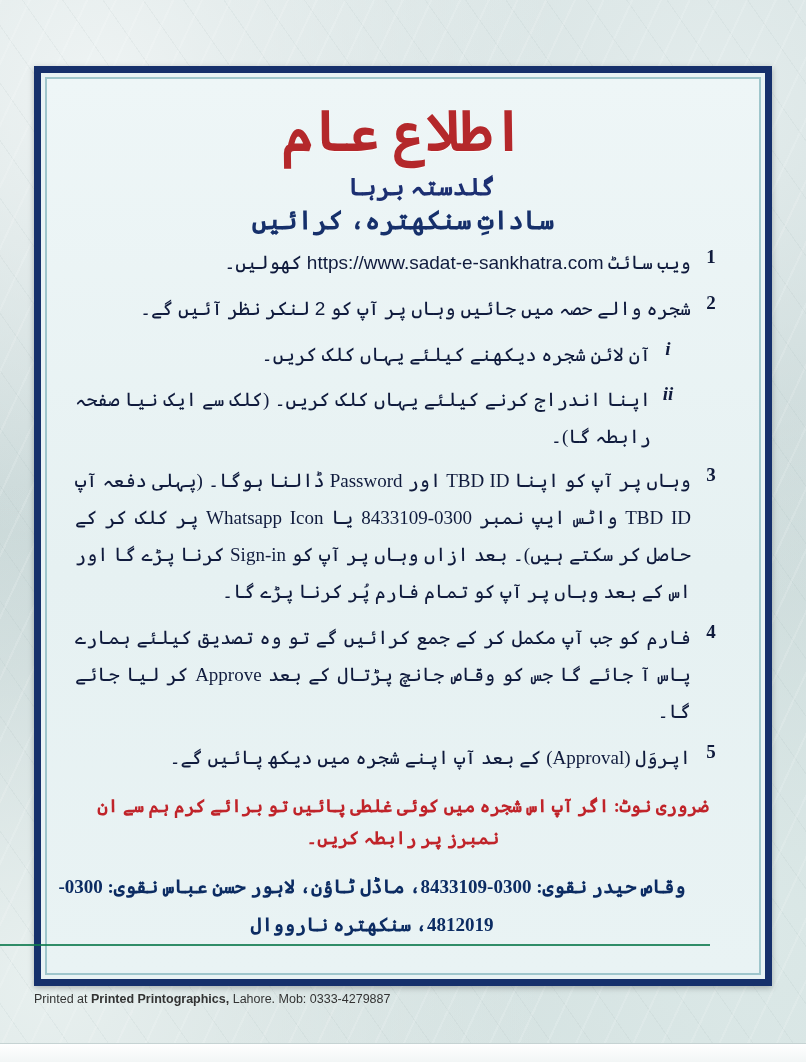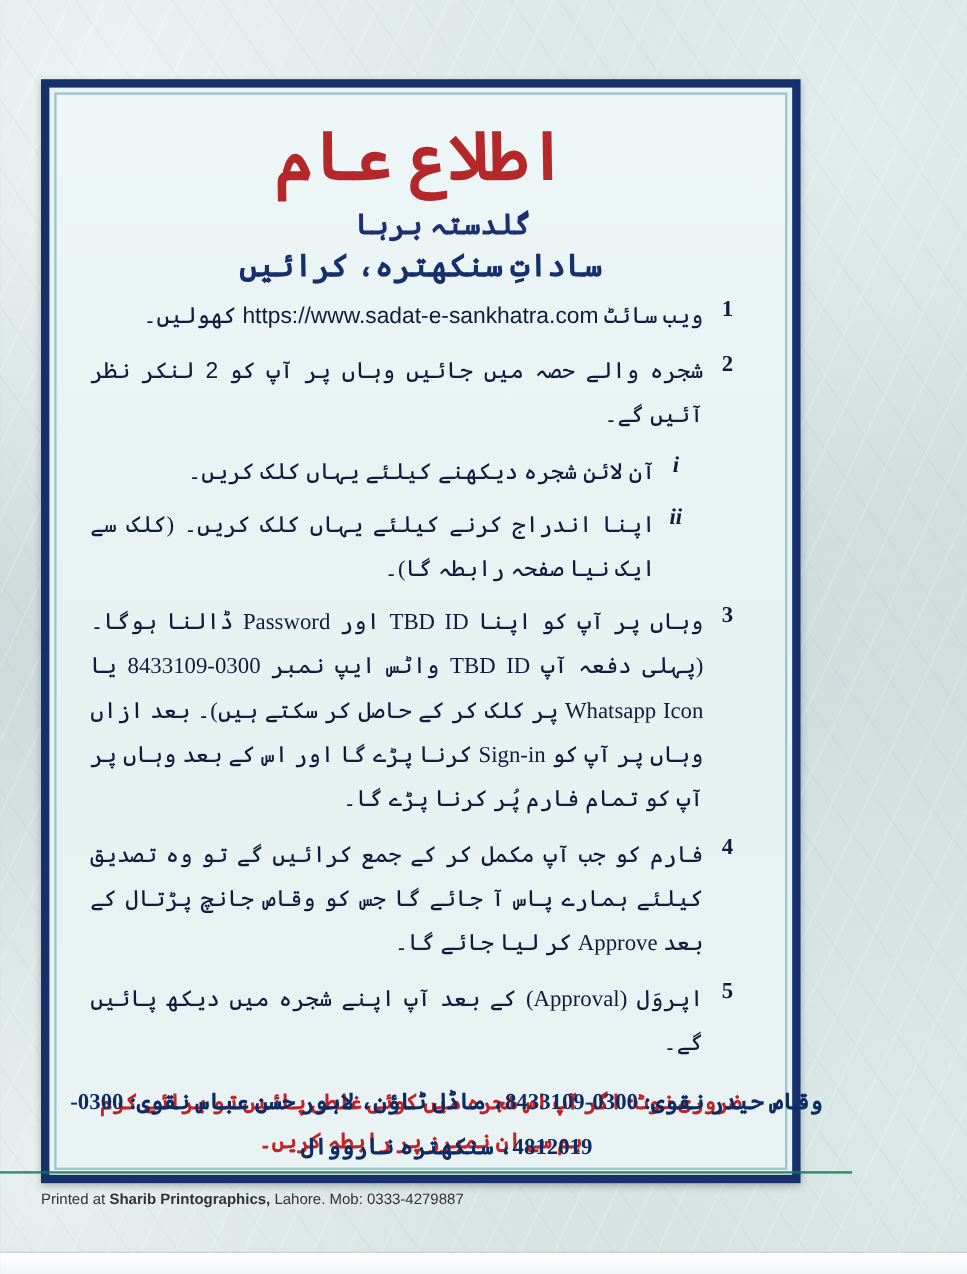--- a/index.html
+++ b/index.html
@@ -27,21 +27,21 @@
       repeating-linear-gradient(55deg, rgba(150,170,170,0.10) 0px, rgba(150,170,170,0.10) 1px, rgba(0,0,0,0) 1px, rgba(0,0,0,0) 33px);
     opacity:.9;
   }
   .bottom-strip{
     position:absolute;left:0;right:0;bottom:0;height:18px;
     background:linear-gradient(180deg,#ffffff 0%, #f2f6f6 100%);
     border-top:1px solid #c6d3d3;
   }
 
   .poster{
-    position:absolute;left:34px;top:66px;width:633px;height:920px;
+    position:absolute;left:34px;top:66px;width:738px;height:920px;
     background:#e9f3f4;
     border:7px solid #16306b;
     box-shadow:0 2px 6px rgba(0,0,0,.25);
     box-sizing:border-box;
   }
   .poster-inner{
     position:absolute;inset:4px;
     border:2px solid #9fc6cc;
     box-sizing:border-box;
     background:linear-gradient(180deg,#eef6f7 0%, #e6f1f2 55%, #e9f3f4 100%);
@@ -120,21 +120,21 @@
 
   .note{
     color:#c0242a;
     font-size:18px;
     text-align:center;
     margin:14px 4px 0 4px;
     line-height:1.8;
     font-weight:bold;
   }
   .contacts{
-    position:absolute;left:34px;top:900px;width:676px;
+    position:absolute;left:34px;top:868px;width:676px;
     box-sizing:border-box;
   }
   .contact-line{
     color:#0c2c63;
     font-size:19px;
     text-align:center;
     line-height:2.0;
     font-weight:bold;
   }
   .divider{
@@ -206,16 +206,16 @@
 
   </div>
 </div>
 
 <div class="contacts">
   <div class="contact-line">وقاص حیدر نقوی: 0300-8433109، ماڈل ٹاؤن، لاہور    حسن عباس نقوی: 0300-4812019، سنکھترہ نارووال</div>
   <div class="divider"></div>
 </div>
 
 <div class="printed">
-  <span>Printed at </span><b>Sharib Printographics,</b><span> Lahore. Mob: 0333-4279887</span>
+  <span>Printed at </span><b>Printed Printographics,</b><span> Lahore. Mob: 0333-4279887</span>
 </div>
 
 <div class="bottom-strip"></div>
 
 </body></html>

